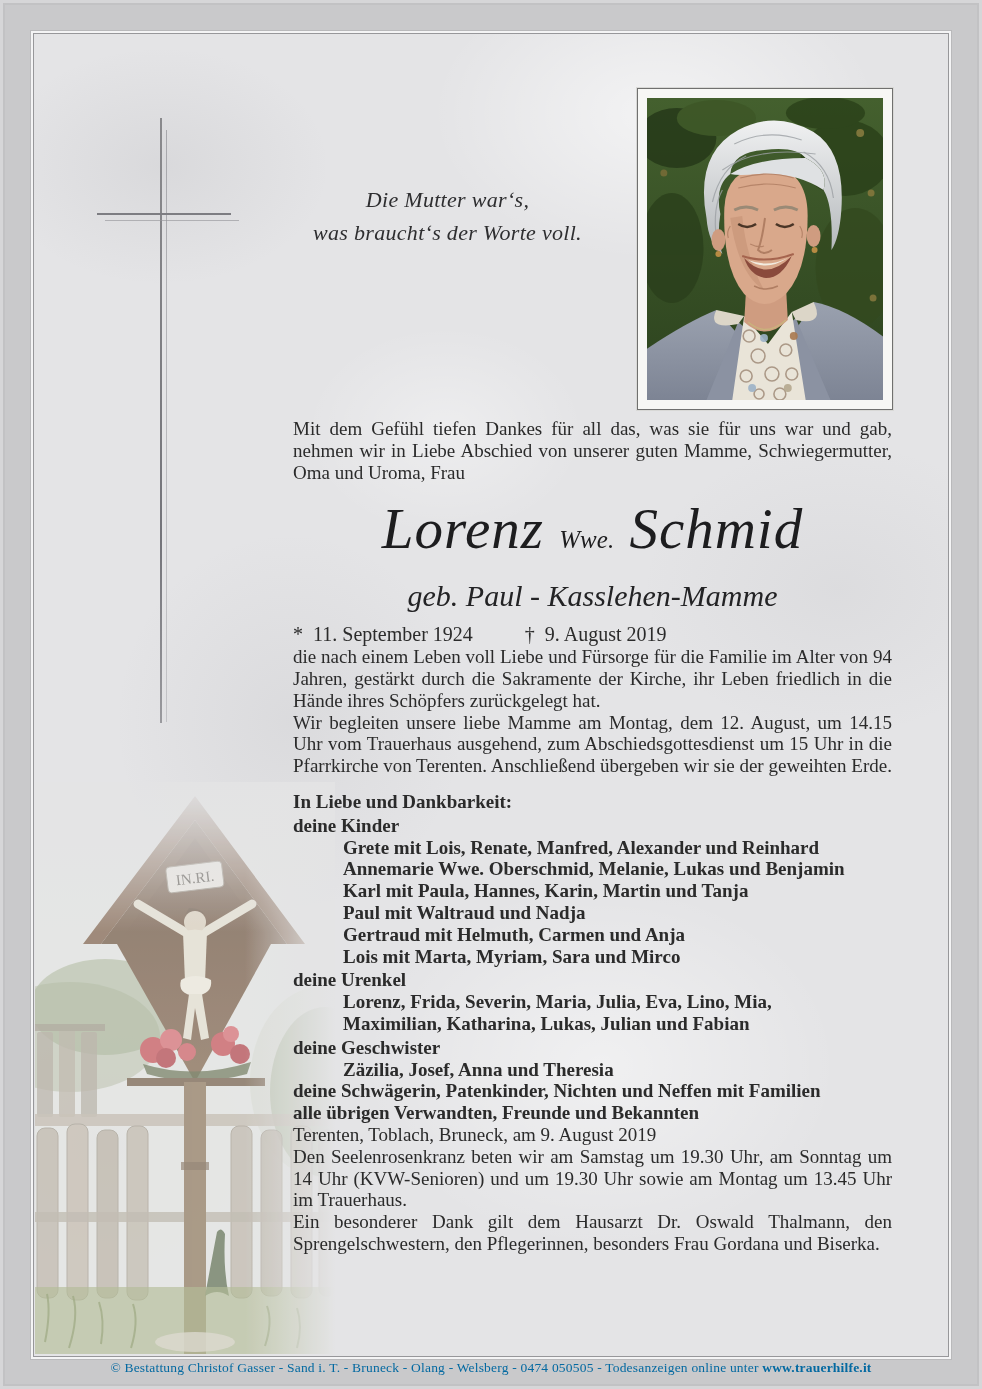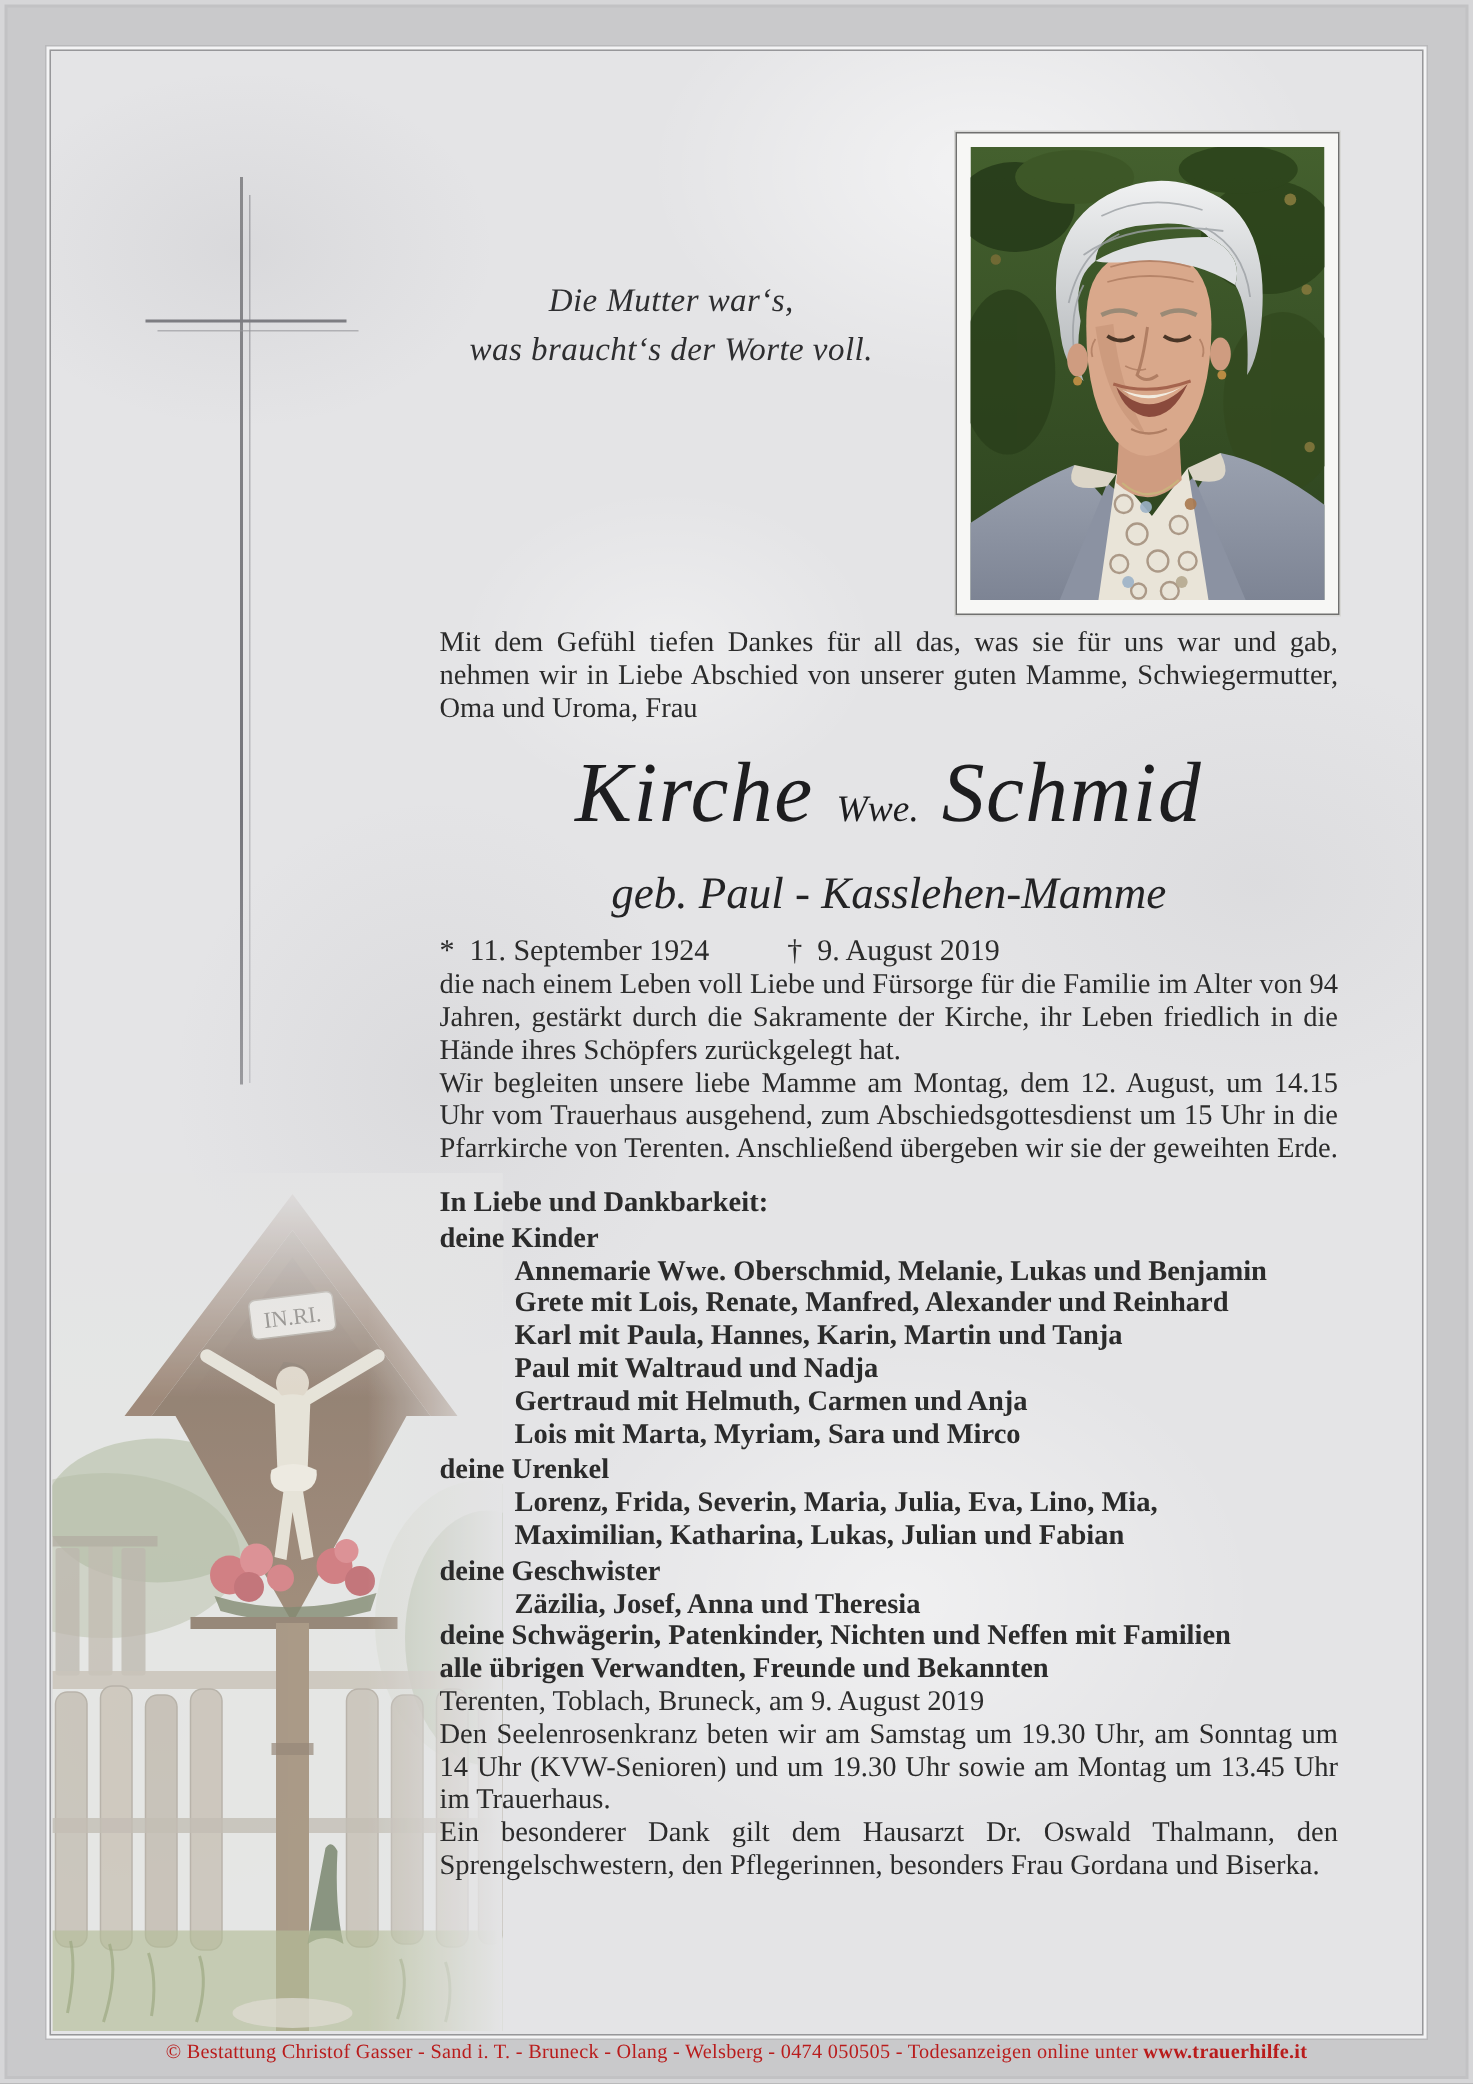--- a/index.html
+++ b/index.html
@@ -54,21 +54,21 @@
   .name-sub{text-align:center;font-style:italic;font-size:30px;line-height:40px;color:#232325;margin-top:0;}
   .dates{margin-top:8px;display:flex;justify-content:flex-start;gap:52px;font-size:20px;}
   .dates .sym{display:inline-block;margin-right:10px;}
   .mourners{text-align:left;font-weight:bold;}
   .mourners .label{margin-top:2px;}
   .mourners .items{padding-left:50px;}
   .mourners div{line-height:21.8px;}
   .left-align{text-align:left !important;}
   
   .footer{position:absolute;left:0;top:1360px;width:100%;text-align:center;
-    font-size:13.5px;color:#b91c1c;letter-spacing:.2px;}
+    font-size:13.5px;color:#0369a1;letter-spacing:.2px;}
   .footer b{font-weight:bold;}
 </style>
 </head>
 <body>
 
 <div class="page">
   <div class="paper"></div>
 
   <div class="cross-v"></div>
   <div class="cross-v2"></div>
@@ -273,21 +273,21 @@
       <path d="M108 188 Q120 194 132 188" stroke="#b07e63" stroke-width="1.5" fill="none"></path>
 
       <path d="M102 224 Q120 240 140 222" stroke="#c8b87a" stroke-width="1.5" fill="none" opacity=".8"></path>
     </svg>
   </div>
 
   <div class="content">
     <p>Mit dem Gefühl tiefen Dankes für all das, was sie für uns war und gab, nehmen wir in Liebe Abschied von unserer guten Mamme, Schwiegermutter, Oma und Uroma, Frau</p>
 
     <div class="name-block">
-      <span>Kirche</span>
+      <span>Lorenz</span>
       <span class="wwe">Wwe.</span>
       <span>Schmid</span>
     </div>
     <div class="name-sub">geb. Paul - Kasslehen-Mamme</div>
 
     <div class="dates">
       <span>
         <span class="sym">*</span><span>11. September 1924</span>
       </span>
       <span>
@@ -296,22 +296,22 @@
     </div>
 
     <p class="gap12">die nach einem Leben voll Liebe und Fürsorge für die Familie im Alter von 94 Jahren, gestärkt durch die Sakramente der Kirche, ihr Leben friedlich in die Hände ihres Schöpfers zurückgelegt hat.</p>
     <p class="gap14">Wir begleiten unsere liebe Mamme am Montag, dem 12. August, um 14.15 Uhr vom Trauerhaus ausgehend, zum Abschiedsgottesdienst um 15 Uhr in die Pfarrkirche von Terenten. Anschließend übergeben wir sie der geweihten Erde.</p>
 
     <div class="mourners gap14">
       <div>In Liebe und Dankbarkeit:</div>
 
       <div class="label">deine Kinder</div>
       <div class="items">
+        <div>Grete mit Lois, Renate, Manfred, Alexander und Reinhard</div>
         <div>Annemarie Wwe. Oberschmid, Melanie, Lukas und Benjamin</div>
-        <div>Grete mit Lois, Renate, Manfred, Alexander und Reinhard</div>
         <div>Karl mit Paula, Hannes, Karin, Martin und Tanja</div>
         <div>Paul mit Waltraud und Nadja</div>
         <div>Gertraud mit Helmuth, Carmen und Anja</div>
         <div>Lois mit Marta, Myriam, Sara und Mirco</div>
       </div>
 
       <div class="label">deine Urenkel</div>
       <div class="items">
         <div>Lorenz, Frida, Severin, Maria, Julia, Eva, Lino, Mia,</div>
         <div>Maximilian, Katharina, Lukas, Julian und Fabian</div>

